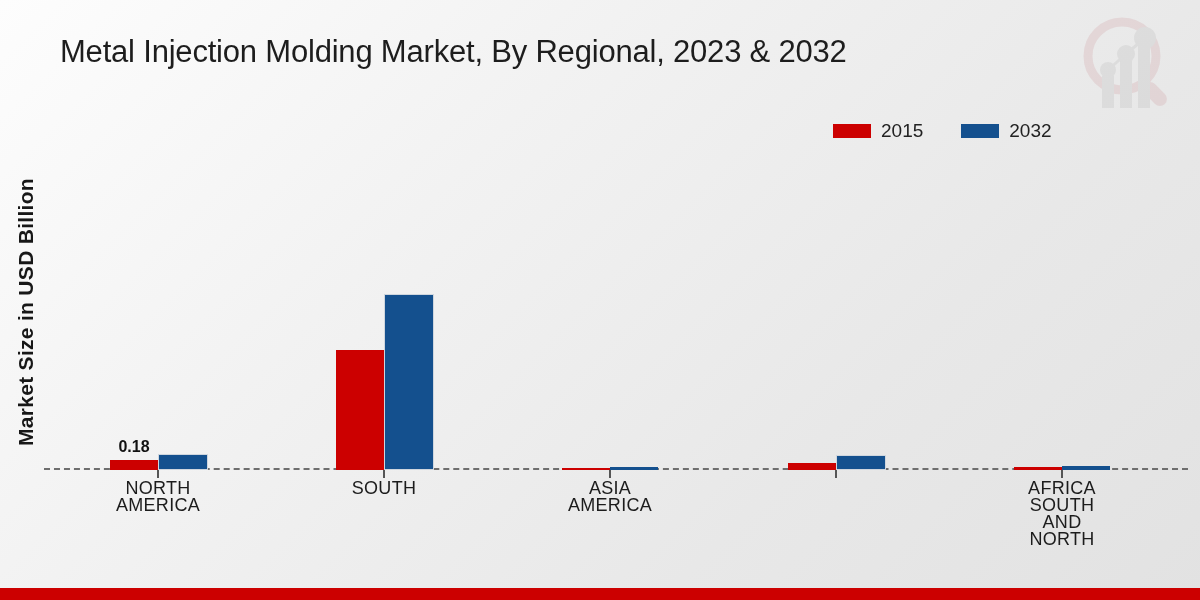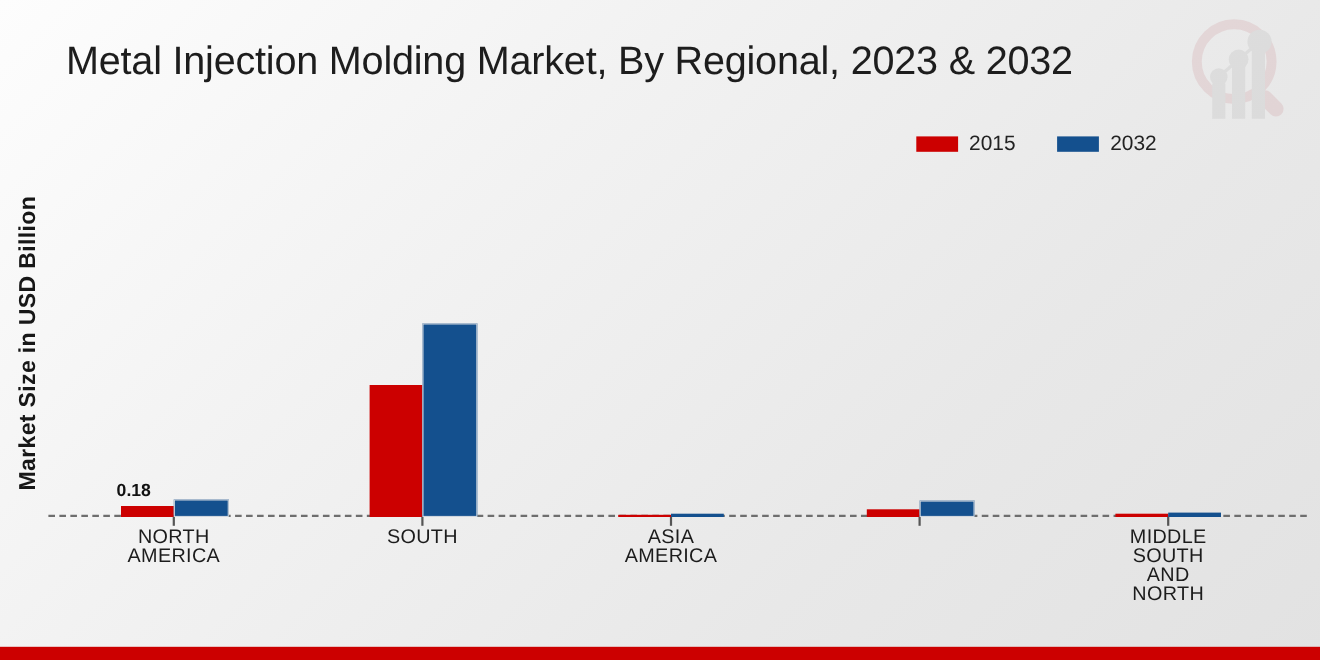--- a/index.html
+++ b/index.html
@@ -30,21 +30,21 @@
     height: 110px;
     opacity: 0.16;
     pointer-events: none;
   }
 
   
   #chart-title {
     position: absolute;
     left: 60px;
     top: 34px;
-    font-size: 36px;
+    font-size: 31px;
     font-weight: 400;
     color: #1d1d1d;
     letter-spacing: -0.2px;
     white-space: nowrap;
   }
 
   
   #legend {
     position: absolute;
     left: 833px;
@@ -119,20 +119,21 @@
     left: 47px;
     width: 2px;
     height: 8px;
     background: #555;
   }
 
   .bar-label {
     position: absolute;
     left: -4px;
     width: 56px;
+    text-align: center;
     font-size: 16px;
     font-weight: bold;
     color: #111;
   }
 
   .cat-label {
     position: absolute;
     top: 330px;
     left: -32px;
     width: 160px;
@@ -222,21 +223,21 @@
       <div class="bar y2023" style="height:7px; background:#CC0000;"></div>
       <div class="bar y2032" style="height:13px; background:#14508E; border:1px solid #cfd6de;"></div>
       <div class="tick"></div>
     </div>
 
     <div class="group" style="left:970px; width:96px;">
       <div class="bar y2023" style="height:3px; background:#CC0000;"></div>
       <div class="bar y2032" style="height:4px; background:#14508E;"></div>
       <div class="tick"></div>
       <div class="cat-label">
-        <div>MIDDLE</div>
+        <div>AFRICA</div>
         <div>SOUTH</div>
         <div>AND</div>
         <div>NORTH</div>
       </div>
     </div>
   </div>
 
   <div id="footer-bar" style="background:#CC0000"></div>
 
 </div>

